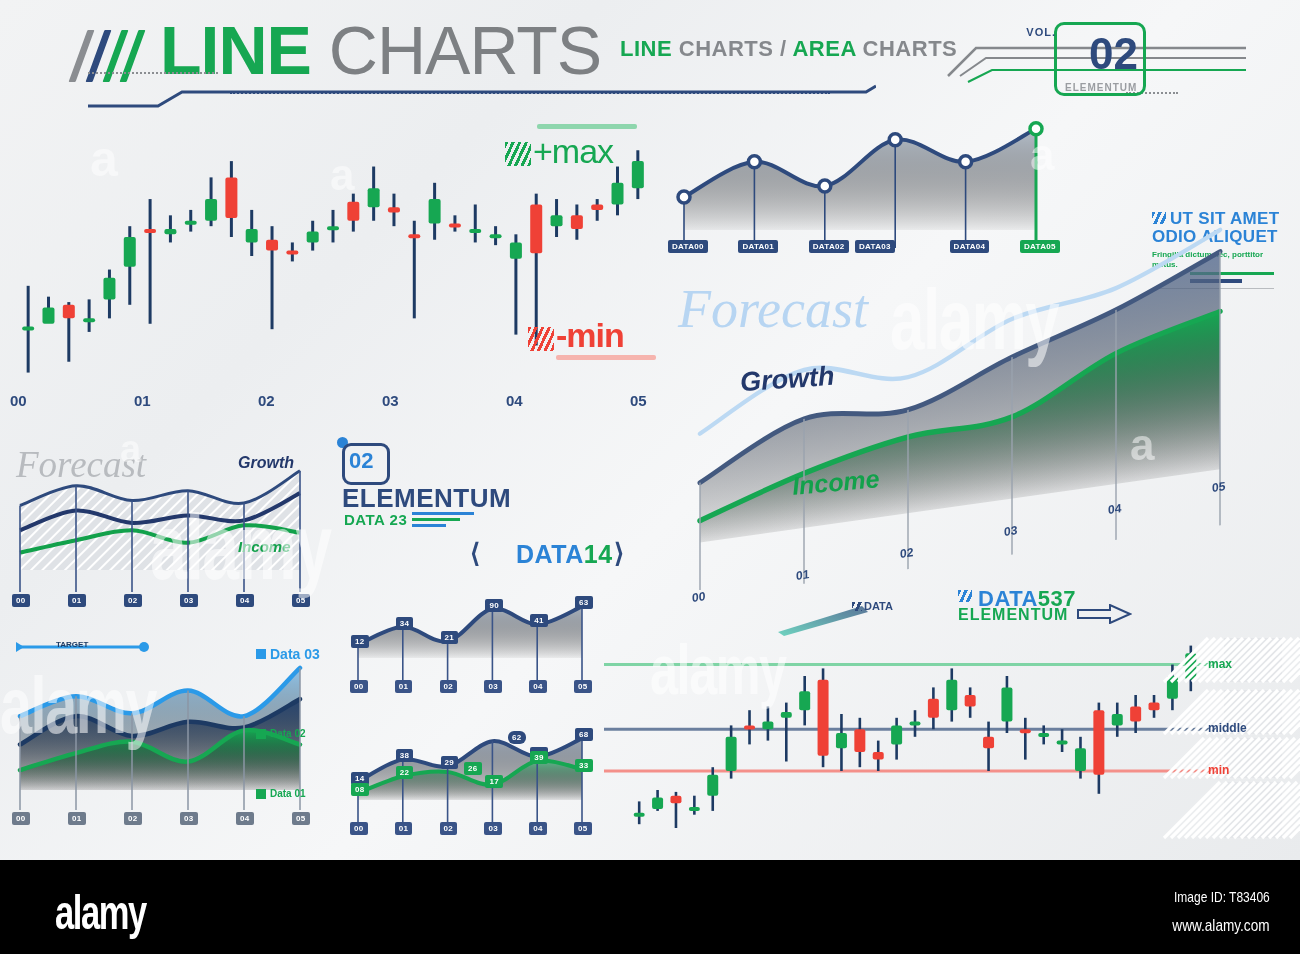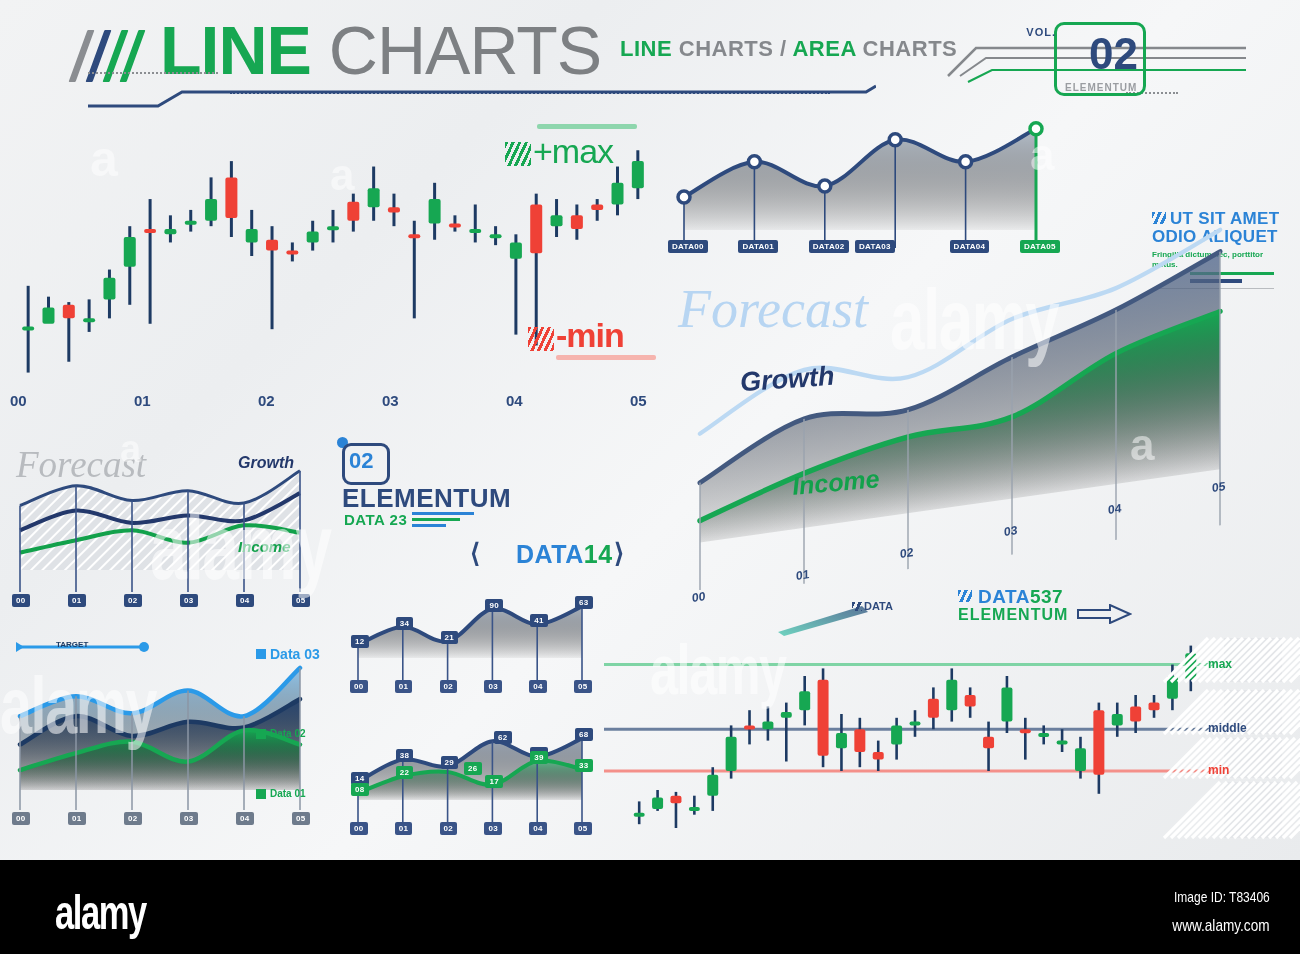--- a/index.html
+++ b/index.html
@@ -63,21 +63,21 @@
   .d14 .b{color:#2b83d6;}
   .d14 .g{color:#16a752;}
   .chev{position:absolute;font-size:26px;font-weight:bold;color:#2e4a7d;}
   
   .rt-h{position:absolute;left:1152px;top:210px;font-size:17px;font-weight:bold;color:#2b83d6;line-height:1.05;letter-spacing:0.3px;}
   .rt-b{position:absolute;left:1152px;top:250px;width:122px;font-size:8px;font-weight:bold;color:#16a752;line-height:1.25;}
   .rt-l1{position:absolute;left:1190px;top:272px;width:84px;height:3px;background:#16a752;}
   .rt-l2{position:absolute;left:1190px;top:279px;width:52px;height:4px;background:#2e4a7d;}
   .rt-l3{position:absolute;left:1152px;top:288px;width:122px;height:1px;background:#b9bcc0;}
   
-  .d537{position:absolute;left:958px;top:586px;font-size:19px;font-weight:bold;letter-spacing:0.5px;}
+  .d537{position:absolute;left:958px;top:586px;font-size:22px;font-weight:bold;letter-spacing:0.5px;}
   .d537 .b{color:#2b83d6;}
   .d537 .g{color:#16a752;}
   .d537e{position:absolute;left:958px;top:606px;font-size:16px;font-weight:bold;color:#16a752;letter-spacing:1px;}
   
   .lv{position:absolute;font-size:12px;font-weight:bold;}
   
   .footer{position:absolute;left:0;top:860px;width:1300px;height:94px;background:#000;}
   .alamy{position:absolute;left:55px;top:885px;font-size:48px;font-weight:bold;color:#fff;
          font-family:"Liberation Sans",sans-serif;letter-spacing:-2px;transform:scaleX(.72);transform-origin:left;}
   .fid{position:absolute;right:30px;top:888px;font-size:15px;color:#fff;transform:scaleX(.8);transform-origin:right;}
@@ -390,21 +390,21 @@
           <line x1="107.6" y1="54.4" x2="107.6" y2="110" stroke="#3a5488" stroke-width="1.6"></line>
           <line x1="152.39999999999998" y1="29.200000000000003" x2="152.39999999999998" y2="110" stroke="#3a5488" stroke-width="1.6"></line>
           <line x1="197.2" y1="44.6" x2="197.2" y2="110" stroke="#3a5488" stroke-width="1.6"></line>
           <line x1="242" y1="26.4" x2="242" y2="110" stroke="#3a5488" stroke-width="1.6"></line>
         </svg>
   </div>
   <div id="lab-mid-double">
         <div class="badge" style="left: 351px; top: 771.8px;">14</div>
         <div class="badge" style="left: 395.8px; top: 749.4px;">38</div>
         <div class="badge" style="left: 440.6px; top: 756.4px;">29</div>
-        <div class="badge" style="left: 494px; top: 731.2px;">62</div>
+        <div class="badge" style="left: 508px; top: 731.2px; border-radius: 6px;">62</div>
         <div class="badge" style="left: 530.2px; top: 746.6px;">45</div>
         <div class="badge" style="left: 575px; top: 728.4px;">68</div>
         <div class="badge green" style="left: 351px; top: 783px;">08</div>
         <div class="badge green" style="left: 395.8px; top: 766.2px;">22</div>
         <div class="badge green" style="left: 464px; top: 762px; text-align: right;">26</div>
         <div class="badge green" style="left: 485.4px; top: 774.6px;">17</div>
         <div class="badge green" style="left: 530.2px; top: 750.8px;">39</div>
         <div class="badge green" style="left: 575px; top: 759.2px;">33</div>
         <div class="badge" style="left: 350px; top: 822px; background: rgb(58, 84, 136);">00</div>
         <div class="badge" style="left: 394.8px; top: 822px; background: rgb(58, 84, 136);">01</div>

